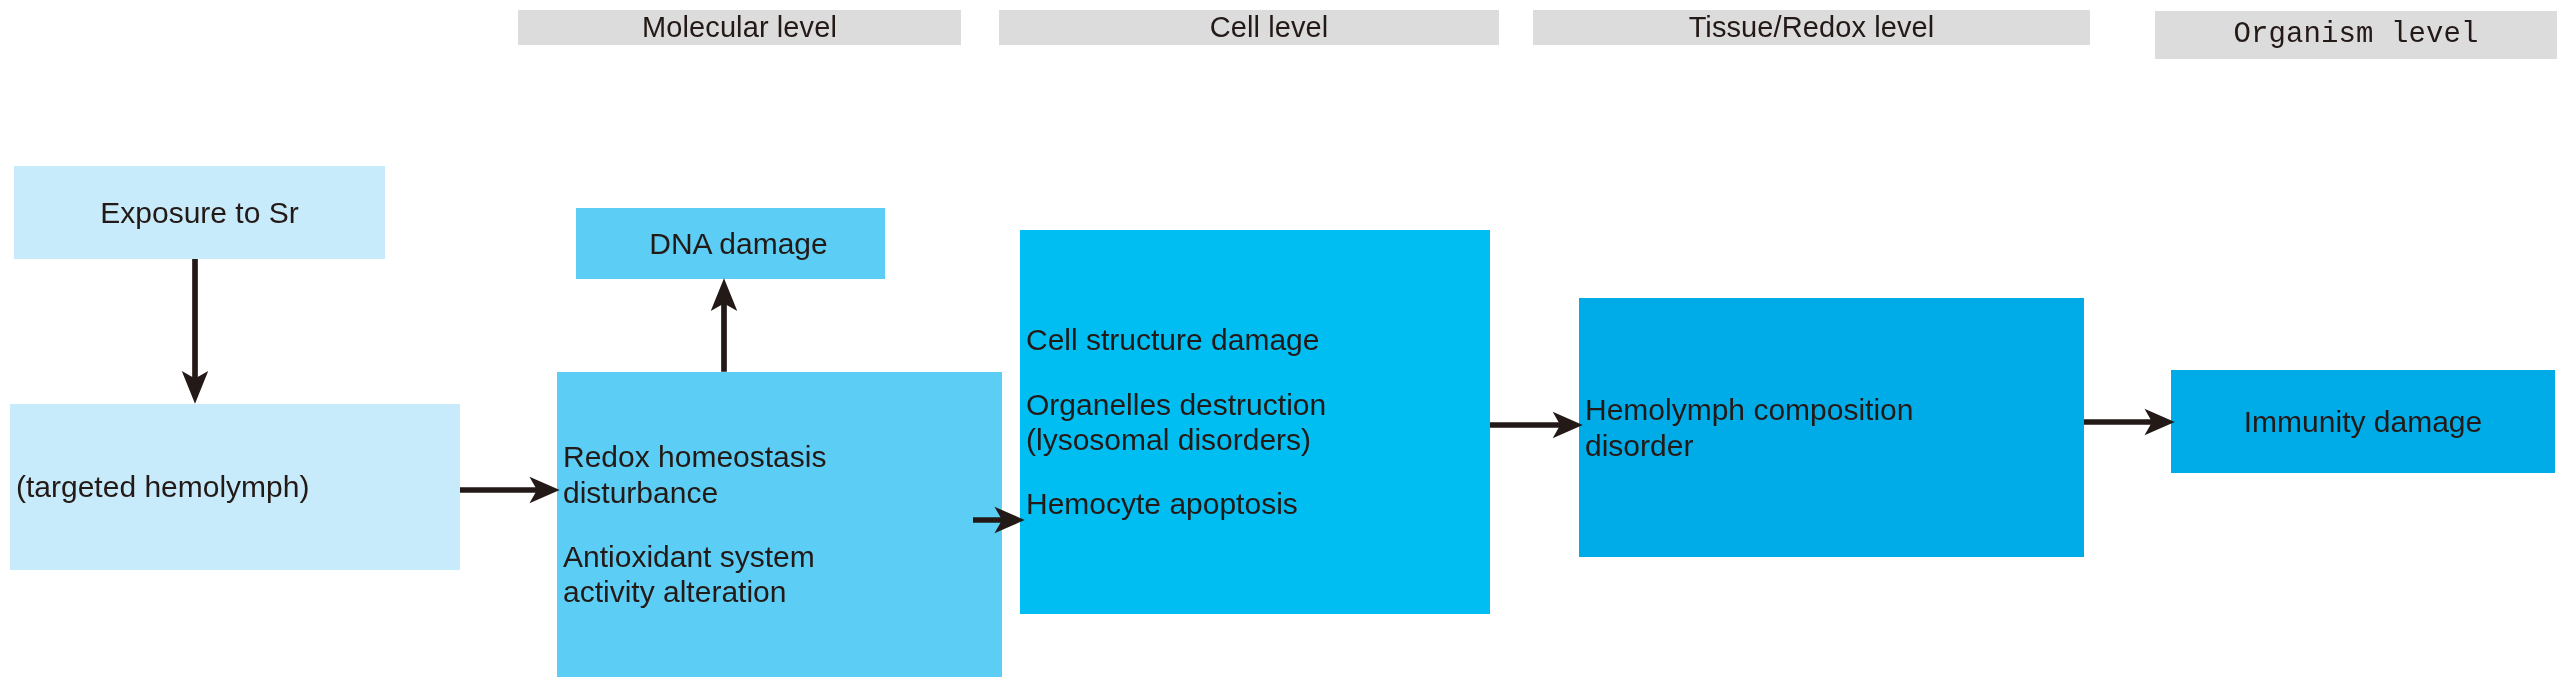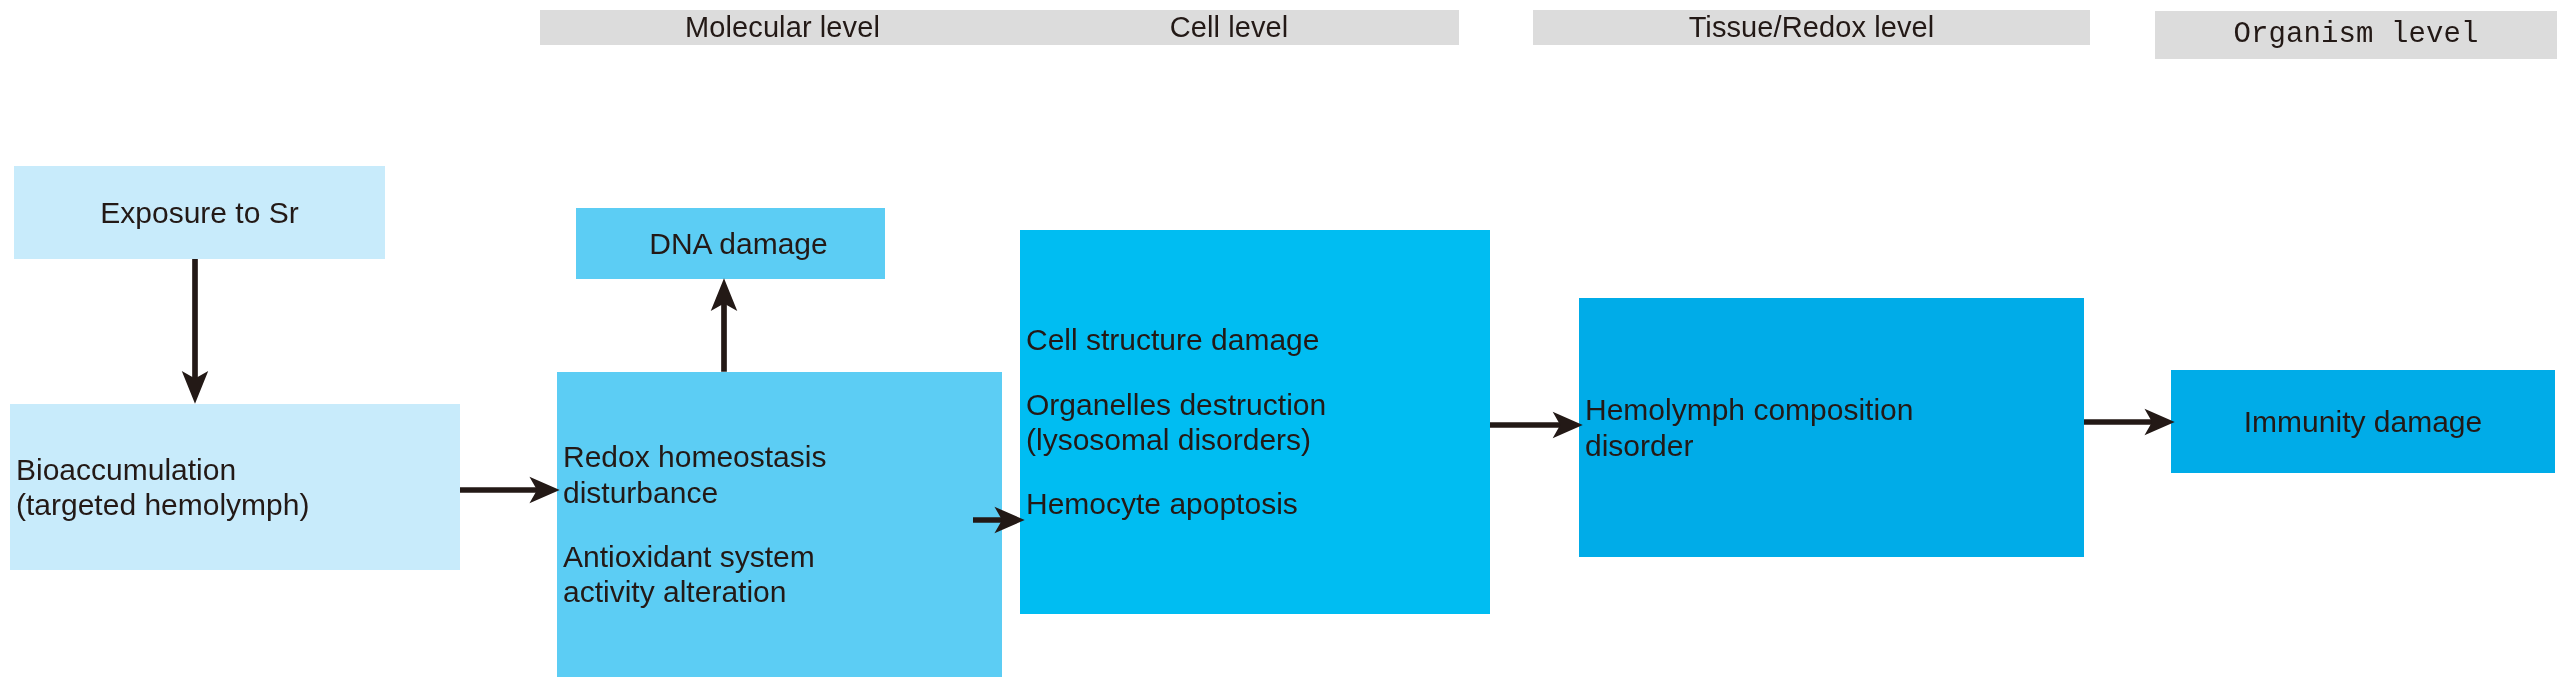--- a/index.html
+++ b/index.html
@@ -60,42 +60,41 @@
 
   
   .arrow { position: absolute; }
   .arrow svg { display: block; overflow: visible; }
 </style>
 </head>
 <body>
 
 <div id="stage">
 
-  <div class="level-bar" style="left:540px; top:10px; width:443px; height:35px;padding-left:21px;">
+  <div class="level-bar" style="left:518px; top:10px; width:443px; height:35px;">
     <span class="level-label">Molecular level</span>
   </div>
 
-  <div class="level-bar" style="left:999px; top:10px; width:460px; height:35px;">
+  <div class="level-bar" style="left:999px; top:10px; width:460px; height:35px;padding-left:40px;">
     <span class="level-label">Cell level</span>
   </div>
 
   <div class="level-bar" style="left:1533px; top:10px; width:557px; height:35px;">
     <span class="level-label">Tissue/Redox level</span>
   </div>
 
   <div class="level-bar" style="left:2155px; top:10.7px; width:402px; height:48px;font-family:Liberation Mono, monospace;">
     <span class="level-label">Organism level</span>
   </div>
 
   <div class="node center fill-pale" style="left:14px; top:166px; width:371px; height:93px;">
     <div class="line para">Exposure to Sr</div>
   </div>
 
   <div class="node left fill-pale" style="left:10px; top:404px; width:450px; height:166px;">
-    <div class="line para">Bioaccumulation</div>
     <div class="line para">(targeted hemolymph)</div>
   </div>
 
   <div class="node center fill-mid" style="left:576px; top:208px; width:309px; height:71px;">
     <div class="line para">DNA damage</div>
   </div>
 
   <div class="node left fill-mid" style="left:557px; top:372px; width:445px; height:305px;">
     <div class="line para">Redox homeostasis</div>
     <div class="line para">disturbance</div>

